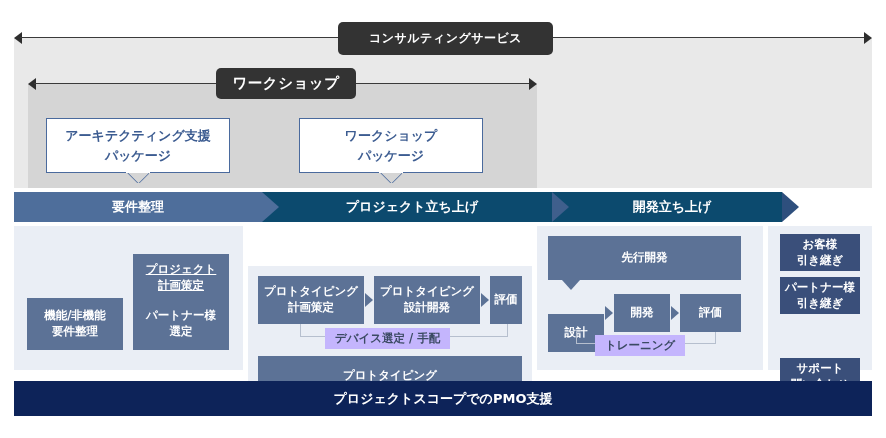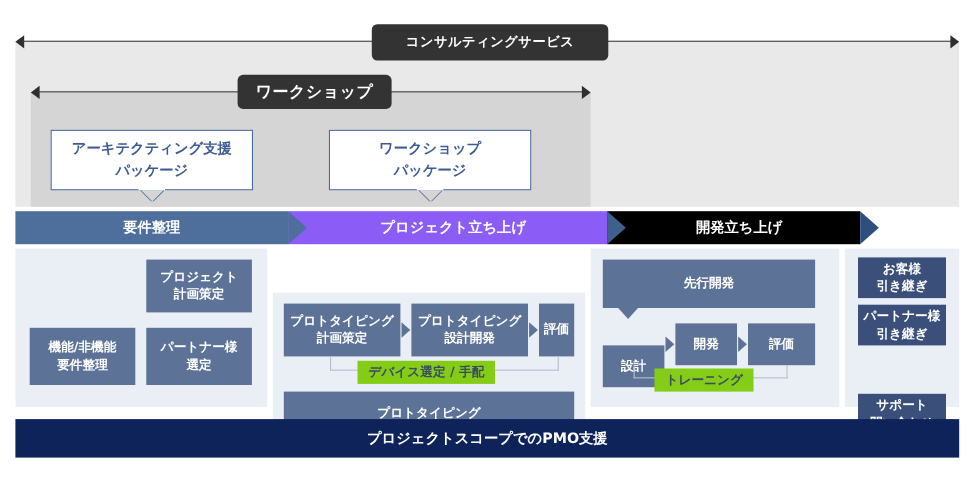--- a/index.html
+++ b/index.html
@@ -75,23 +75,23 @@
     white-space:nowrap;
   }
   .seg span{position:relative;z-index:3;}
   .seg::after{
     content:"";position:absolute;z-index:2;right:-17px;top:0;
     width:0;height:0;border-top:15px solid transparent;
     border-bottom:15px solid transparent;
   }
   .seg.s1{left:0;width:248px;background:#4e6e9b;}
   .seg.s1::after{border-left:17px solid #4e6e9b;}
-  .seg.s2{left:248px;width:290px;background:#8b5cf6;}
+  .seg.s2{left:248px;width:290px;background:#0c4a6e;}
   .seg.s2::after{border-left:17px solid #3f5f8c;}
-  .seg.s3{left:538px;width:230px;background:#000000;}
+  .seg.s3{left:538px;width:230px;background:#0c4a6e;}
   .seg.s3::after{border-left:17px solid #2e4f7d;}
   .seg.s4{left:768px;width:90px;background:#16356b;}
   .seg.s4::after{display:none;}
   .seg.s2 span,.seg.s3 span,.seg.s4 span{padding-left:10px;}
 
   
   .col{position:absolute;top:226px;height:144px;background:#eaeef5;}
   .col-1{left:14px;width:229px;}
   .col-2{left:248px;width:284px;margin-top:40px;}
   .col-3{left:537px;width:226px;}
@@ -113,21 +113,21 @@
   }
   .tri-d{
     position:absolute;width:0;height:0;
     border-left:9px solid transparent;border-right:9px solid transparent;
     border-top:10px solid #5c7296;
   }
 
   
   .brk{position:absolute;border:1px solid #b6bfce;border-top:none;}
   .brk-lbl{
-    position:absolute;background:#84cc16;color:#3b4a63;
+    position:absolute;background:#c4b5fd;color:#3b4a63;
     font-size:11.5px;font-weight:700;padding:2px 10px;white-space:nowrap;
     display:flex;align-items:center;justify-content:center;
   }
 
   
   .pmo{
     position:absolute;left:14px;top:381px;width:858px;height:35px;
     background:#0d2359;color:#ffffff;font-size:13px;font-weight:700;
     display:flex;align-items:center;justify-content:center;white-space:nowrap;
   }
@@ -178,21 +178,21 @@
     </div>
     <div class="seg s2">
       <span>プロジェクト立ち上げ</span>
     </div>
     <div class="seg s3">
       <span>開発立ち上げ</span>
     </div>
   </div>
 
   <div class="col col-1">
-    <div class="bx" style="left:119px;top:10px;width:96px;height:48px;">
+    <div class="bx" style="left:119px;top:28px;width:96px;height:48px;text-decoration:underline;">
       <div>
         <div>プロジェクト</div>
         <div>計画策定</div>
       </div>
     </div>
     <div class="bx" style="left:13px;top:72px;width:96px;height:52px;">
       <div>
         <div>機能/非機能</div>
         <div>要件整理</div>
       </div>

